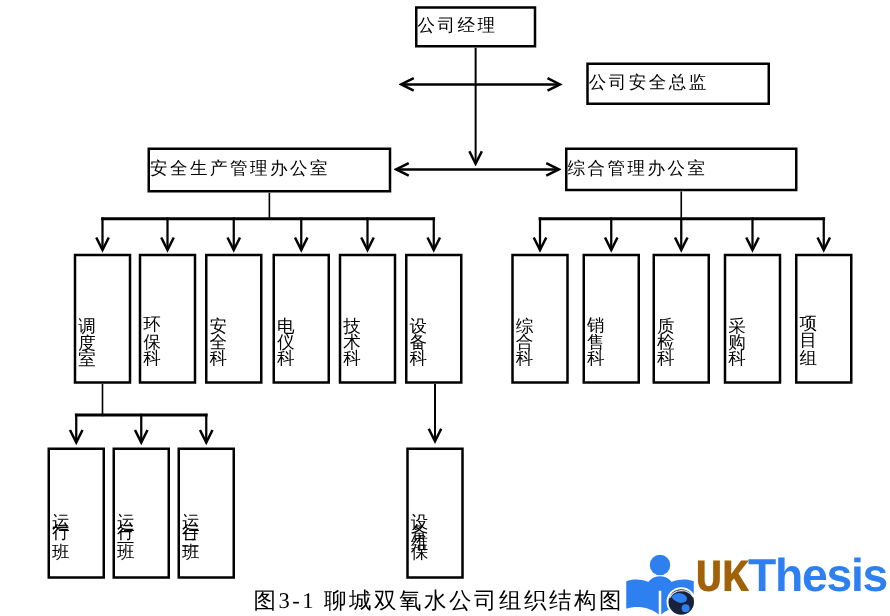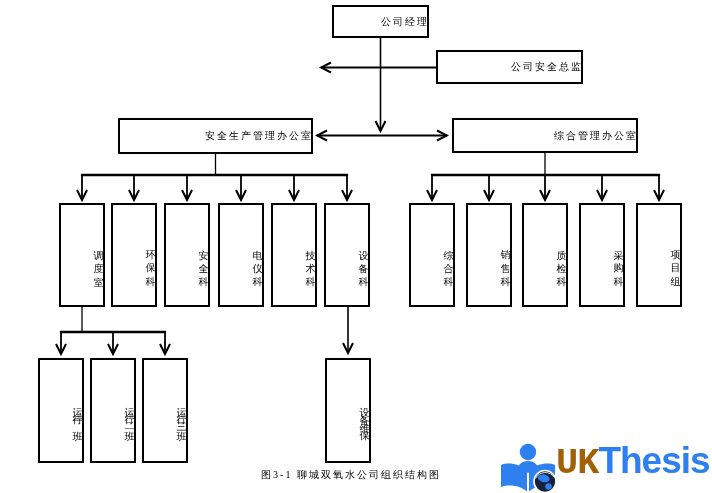--- a/index.html
+++ b/index.html
@@ -17,42 +17,42 @@
     left: 0; top: 0;
     width: 712px; height: 493px;
   }
   .box {
     position: absolute;
     box-sizing: border-box;
     border: 2px solid #000;
     background: #fff;
     display: flex;
     align-items: center;
-    justify-content: flex-end;
-    font-size: 10px;
+    justify-content: flex-start;
+    font-size: 14px;
     line-height: 1;
   }
   .box.h span {
     letter-spacing: 2px;
     margin-right: -2px; 
     white-space: nowrap;
   }
   .vtext {
     writing-mode: vertical-rl;
     text-orientation: upright;
     white-space: nowrap;
   }
   .v3 .vtext { letter-spacing: 13px; margin-bottom: -13px; }
   .v4 .vtext { letter-spacing: 8px;  margin-bottom: -8px; }
 
   #caption {
     position: absolute;
     left: 170px; top: 468px; width: 362px;
     text-align: center;
-    font-size: 10px;
+    font-size: 18px;
     letter-spacing: 2px;
     white-space: nowrap;
   }
 
   #logo { position: absolute; left: 498px; top: 434px; width: 212px; height: 59px; }
   #logo-icon { position: absolute; left: 0; top: 0; }
   #logo-text {
     position: absolute;
     left: 58px; top: 8px;
     font-family: "Liberation Sans", "DejaVu Sans", sans-serif;
@@ -106,21 +106,21 @@
       <line x1="165" y1="331" x2="165" y2="354" stroke-width="1.8" marker-end="url(#ah)"></line>
 
       <line x1="348" y1="307" x2="348" y2="353" stroke-width="1.6" marker-end="url(#ah)"></line>
     </g>
   </svg>
 
   <div class="box h" style="left:332px; top:5px; width:97px; height:33px;">
     <span>公司经理</span>
   </div>
 
-  <div class="box h" style="left:436px; top:50px; width:147px; height:34px;">
+  <div class="box h" style="left:469px; top:50px; width:147px; height:34px;">
     <span>公司安全总监</span>
   </div>
 
   <div class="box h" style="left:452px; top:118px; width:186px; height:35px;">
     <span>综合管理办公室</span>
   </div>
   <div class="box h" style="left:118px; top:118px; width:195px; height:36px;">
     <span>安全生产管理办公室</span>
   </div>
 

